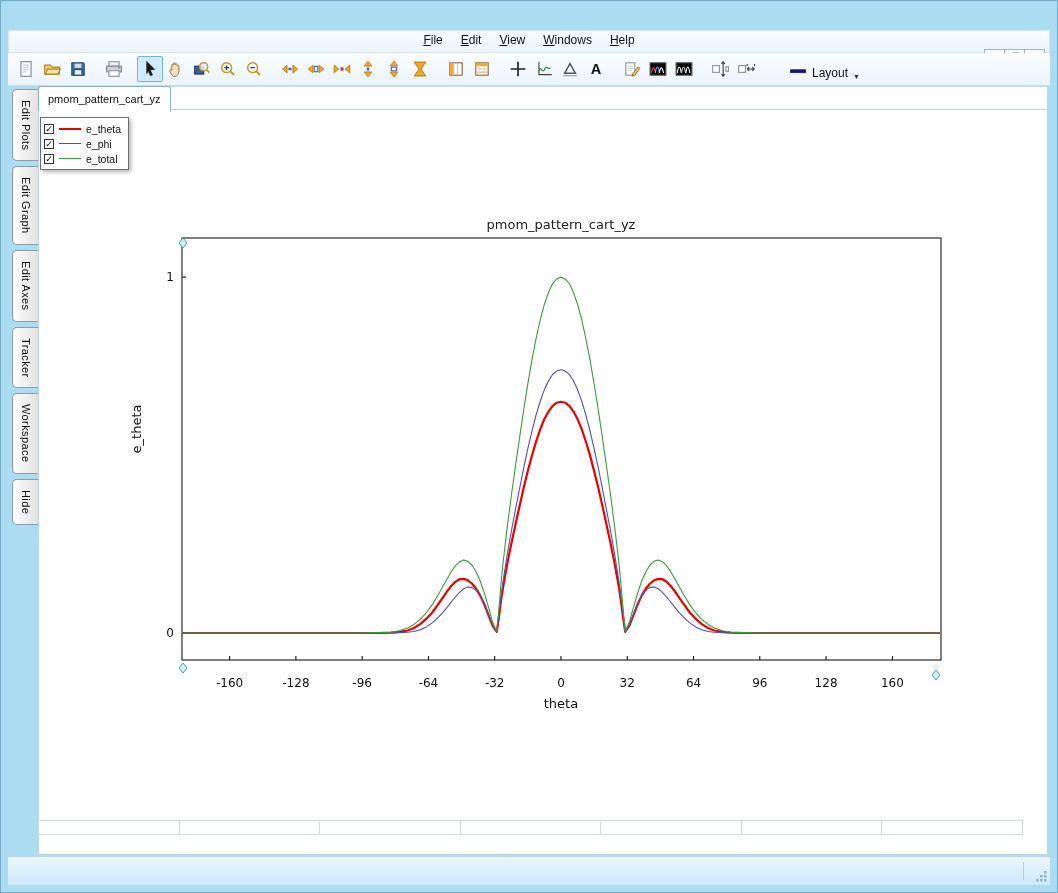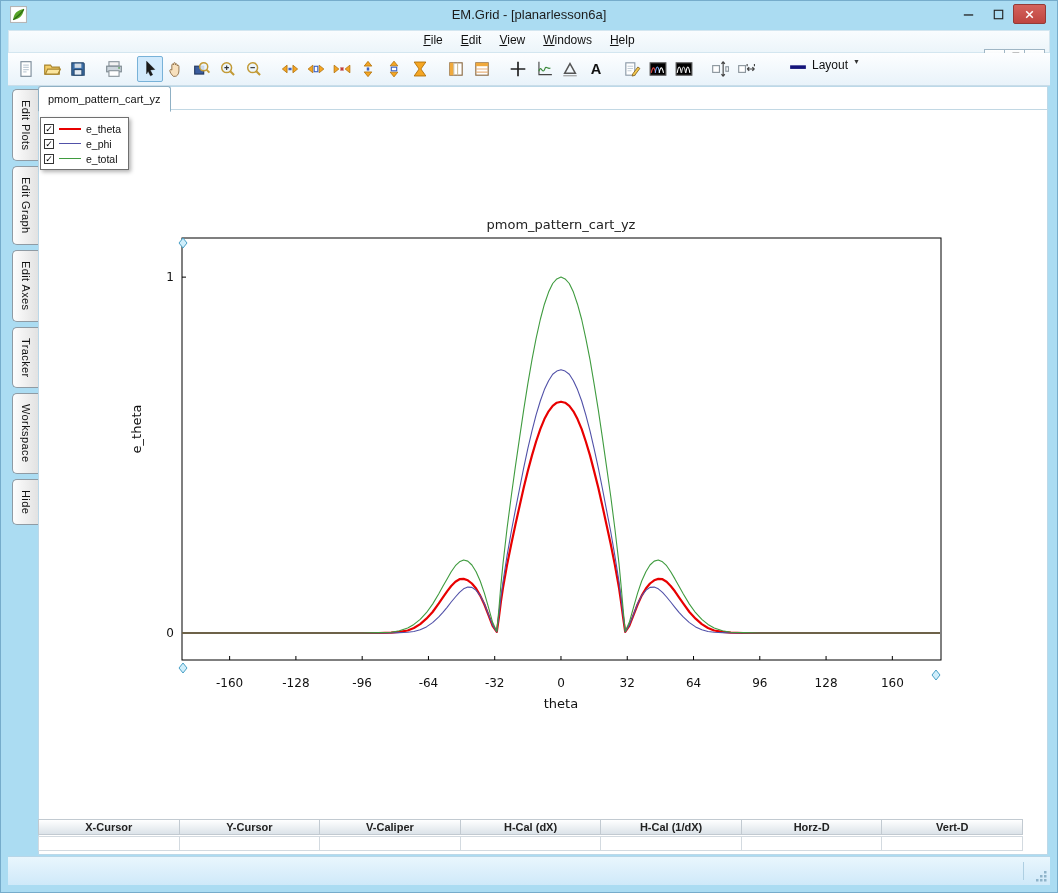--- a/index.html
+++ b/index.html
@@ -33,21 +33,21 @@
   
   .toolbar{position:absolute;left:8px;top:53px;right:8px;height:33px;
            background:linear-gradient(#fdfeff,#e9f3fa);border-bottom:1px solid #c9dde9;
            display:flex;align-items:center;padding-left:5px;box-sizing:border-box;}
   .tb-buttons{display:flex;align-items:center;}
   .tb-btn{width:26px;height:26px;border:1px solid transparent;background:transparent;
           display:flex;align-items:center;justify-content:center;padding:0;border-radius:2px;}
   .tb-btn.active{background:#d2eafc;border-color:#78b2d8;}
   .tb-btn svg{width:18px;height:18px;}
   .tb-gap{width:10px;height:26px;}
-  .layout-btn{width:auto;display:flex;align-items:flex-start;gap:5px;height:24px;padding:0 7px;margin-left:22px;font-size:12px;color:#111;}
+  .layout-btn{width:auto;display:flex;align-items:flex-end;gap:5px;height:24px;padding:0 7px;margin-left:22px;font-size:12px;color:#111;}
   .layout-btn .caret{font-size:7px;color:#333;}
 
   
   .sidebar{position:absolute;left:8px;top:89px;width:30px;display:flex;flex-direction:column;
            gap:5px;align-items:flex-end;}
   .side-tab{width:26px;background:linear-gradient(90deg,#fdfdfd,#e2e2e2);border:1px solid #8f9ba4;
             border-right:none;border-radius:5px 0 0 5px;padding:10px 0;display:flex;justify-content:center;
             box-sizing:border-box;}
   .side-tab span{writing-mode:vertical-rl;font-size:11px;color:#111;letter-spacing:.4px;}
 
@@ -85,43 +85,20 @@
   .statusbar{position:absolute;left:8px;top:856px;width:1042px;height:29px;
              background:linear-gradient(#e9f6fd,#cfe9f9);border-top:1px solid #b7d6e8;box-sizing:border-box;}
   .sb-sep{position:absolute;right:26px;top:5px;bottom:5px;width:1px;background:#aecfe2;}
   .grip{position:absolute;right:2px;bottom:2px;}
 </style>
 </head>
 <body>
 
 <div class="window">
 
-  <div class="titlebar">
-    <svg class="app-icon" viewBox="0 0 16 16">
-      <rect x="0.5" y="0.5" width="15" height="15" fill="#fff" stroke="#b5b5b5"></rect>
-      <path d="M3 13C3.5 7 7 3.5 13 3c-.5 5.5-4 9.5-10 10z" fill="#58a428"></path>
-      <path d="M3 13C6 11 10 8 13 3" stroke="#2e6b12" fill="none" stroke-width="1.2"></path>
-    </svg>
-    <div class="title-text">EM.Grid - [planarlesson6a]</div>
-    <button class="cap-btn cap-min">
-      <svg viewBox="0 0 16 16">
-          <path d="M3 8.5h10" stroke="#222" stroke-width="1.4"></path>
-        </svg>
-    </button>
-    <button class="cap-btn cap-max">
-      <svg viewBox="0 0 16 16">
-          <rect x="3.5" y="3.5" width="9" height="9" fill="none" stroke="#222" stroke-width="1.2"></rect>
-        </svg>
-    </button>
-    <button class="cap-btn cap-close">
-      <svg viewBox="0 0 16 16">
-          <path d="M4.5 4.5l7 7M11.5 4.5l-7 7" stroke="#fff" stroke-width="1.6"></path>
-        </svg>
-    </button>
-  </div>
 
   <div class="menubar">
     <svg class="doc-icon" viewBox="0 0 16 16">
       <rect x="0.5" y="0.5" width="15" height="15" fill="#fff" stroke="#b5b5b5"></rect>
       <path d="M3 13C3.5 7 7 3.5 13 3c-.5 5.5-4 9.5-10 10z" fill="#58a428"></path>
     </svg>
     <div style="display:flex">
         <div class="menu-item"><u>F</u>ile</div>
         <div class="menu-item"><u>E</u>dit</div>
         <div class="menu-item"><u>V</u>iew</div>
@@ -410,29 +387,20 @@
       </div>
       <div class="lg-row">
         <div class="lg-check">✓</div>
         <div class="lg-line" style="background: rgb(63, 155, 63); height: 1px;"></div>
         <span class="lg-label">e_total</span>
       </div>
     </div>
 
   <div class="readout">
     <div class="r-row">
-        <div class="hcell">X-Cursor</div>
-        <div class="hcell">Y-Cursor</div>
-        <div class="hcell">V-Caliper</div>
-        <div class="hcell">H-Cal (dX)</div>
-        <div class="hcell">H-Cal (1/dX)</div>
-        <div class="hcell">Horz-D</div>
-        <div class="hcell">Vert-D</div>
-      </div>
-    <div class="r-row">
         <div class="vcell"></div>
         <div class="vcell"></div>
         <div class="vcell"></div>
         <div class="vcell"></div>
         <div class="vcell"></div>
         <div class="vcell"></div>
         <div class="vcell"></div>
       </div>
   </div>
 

